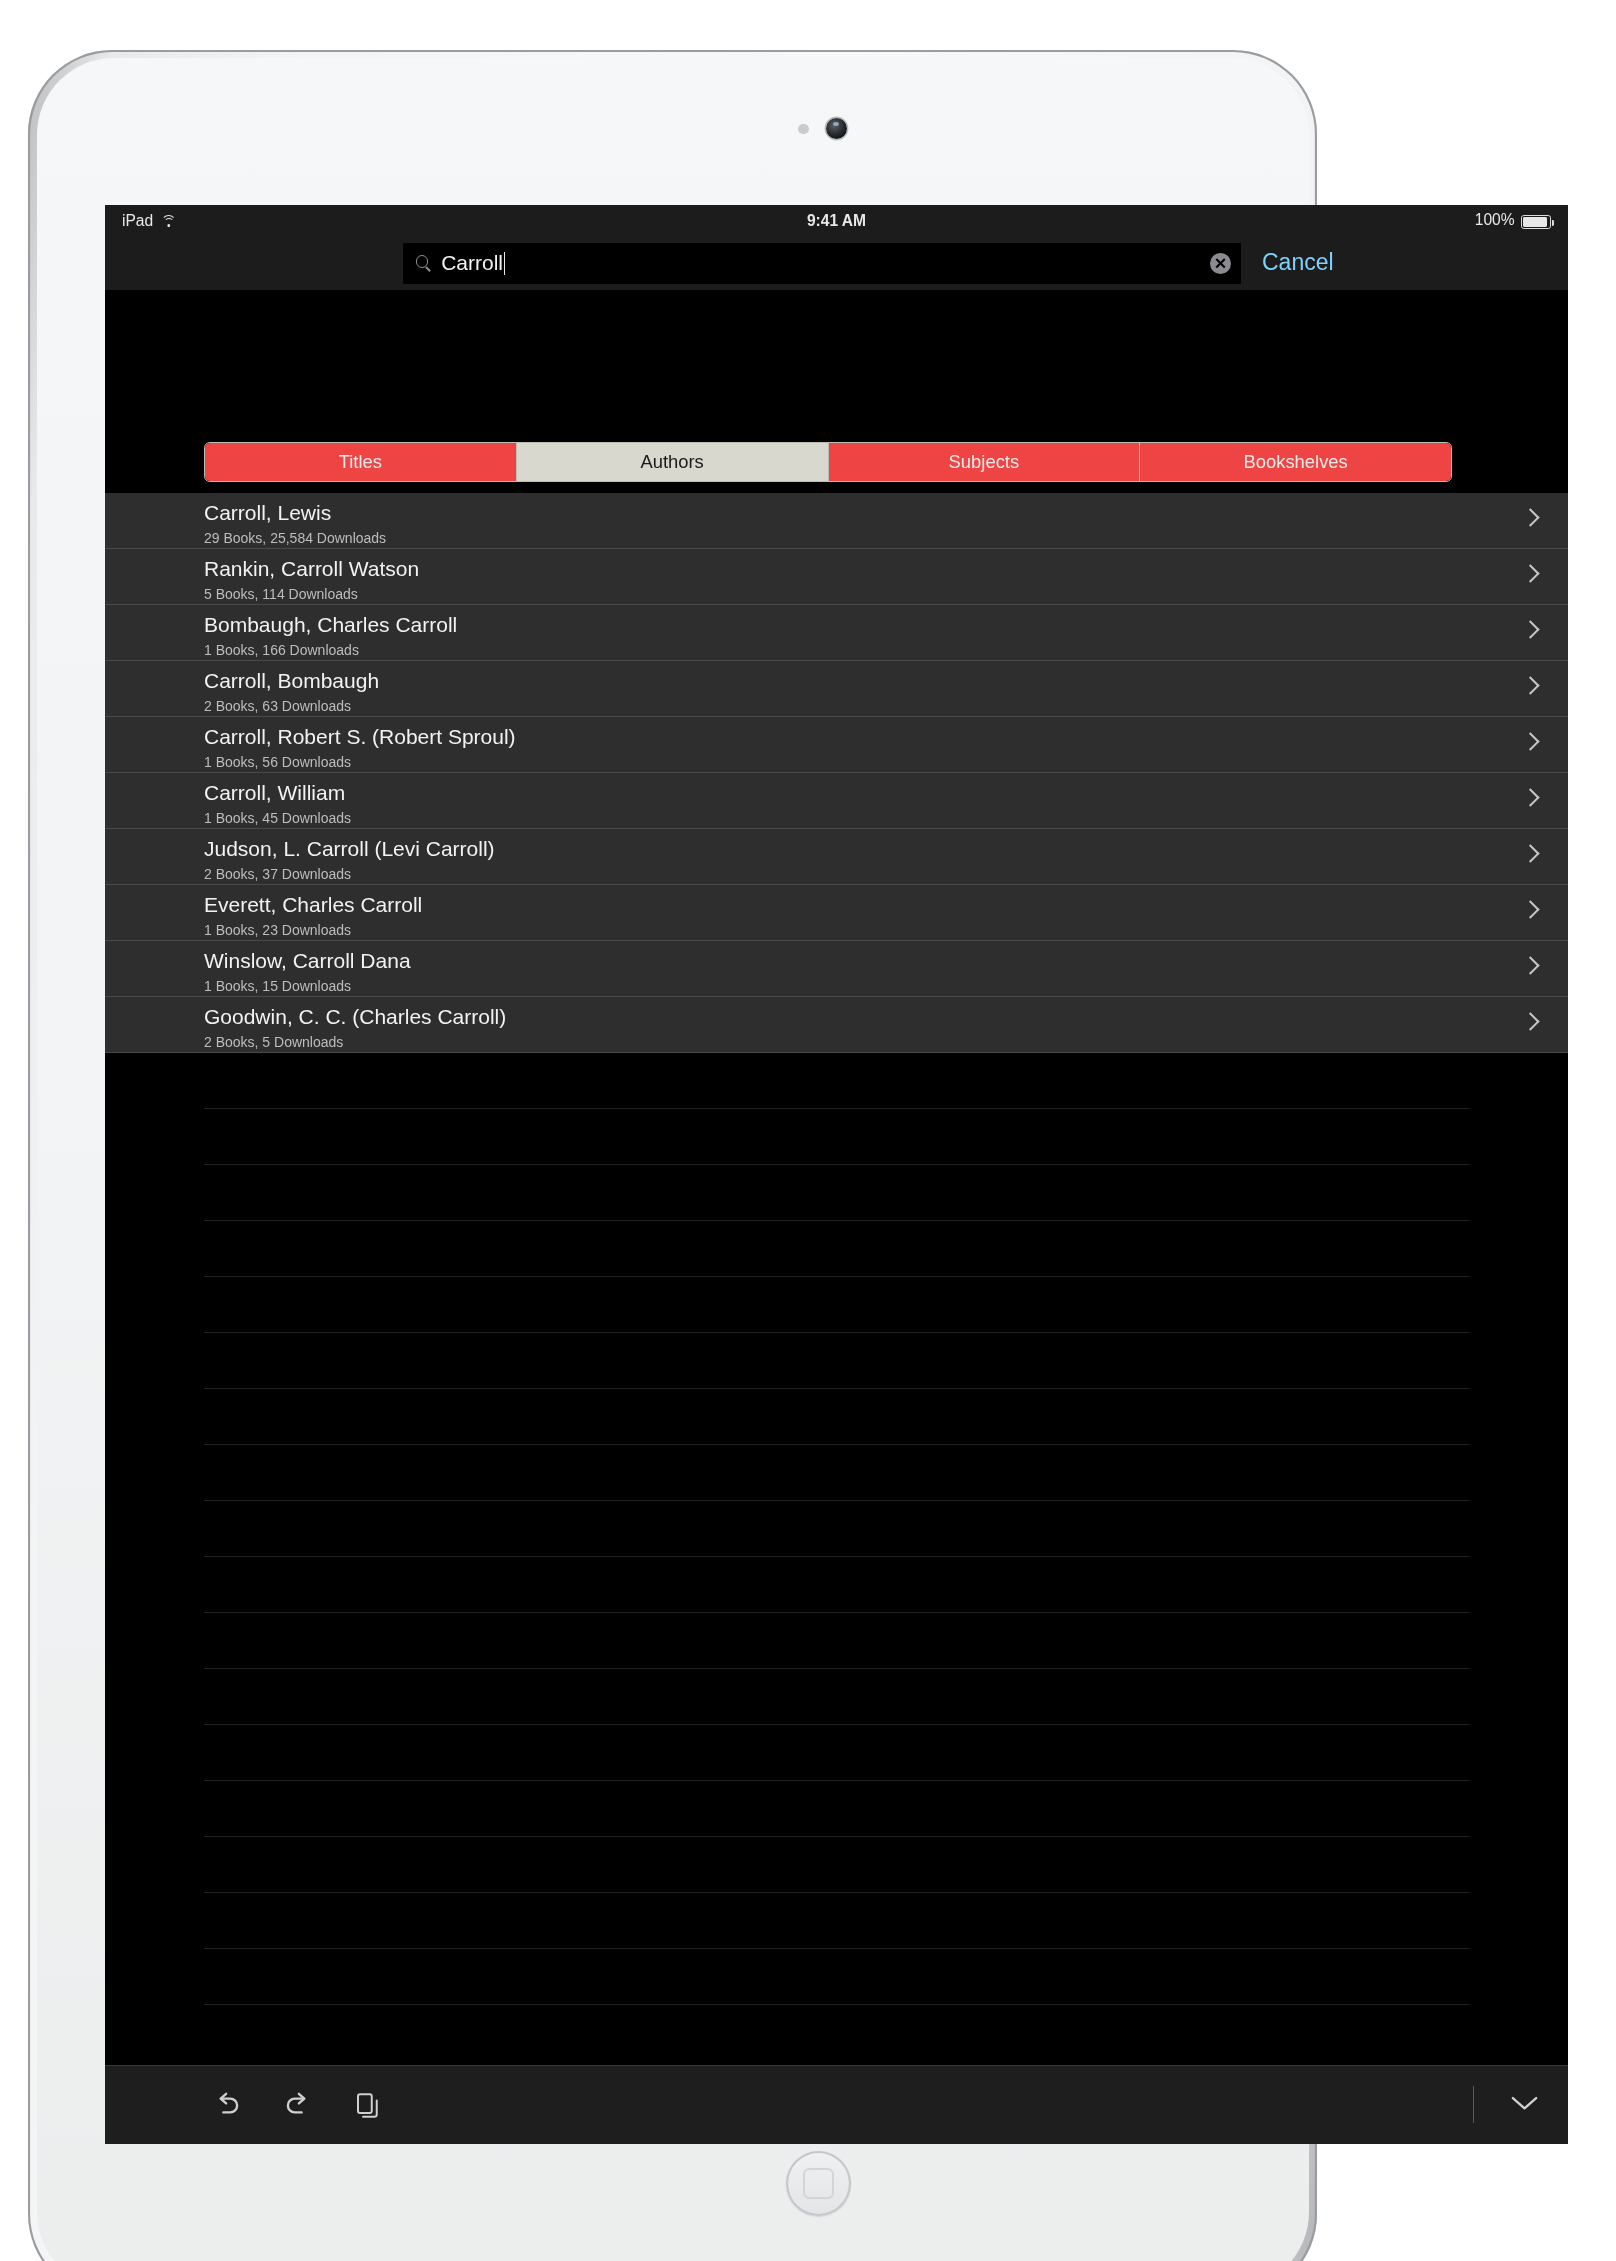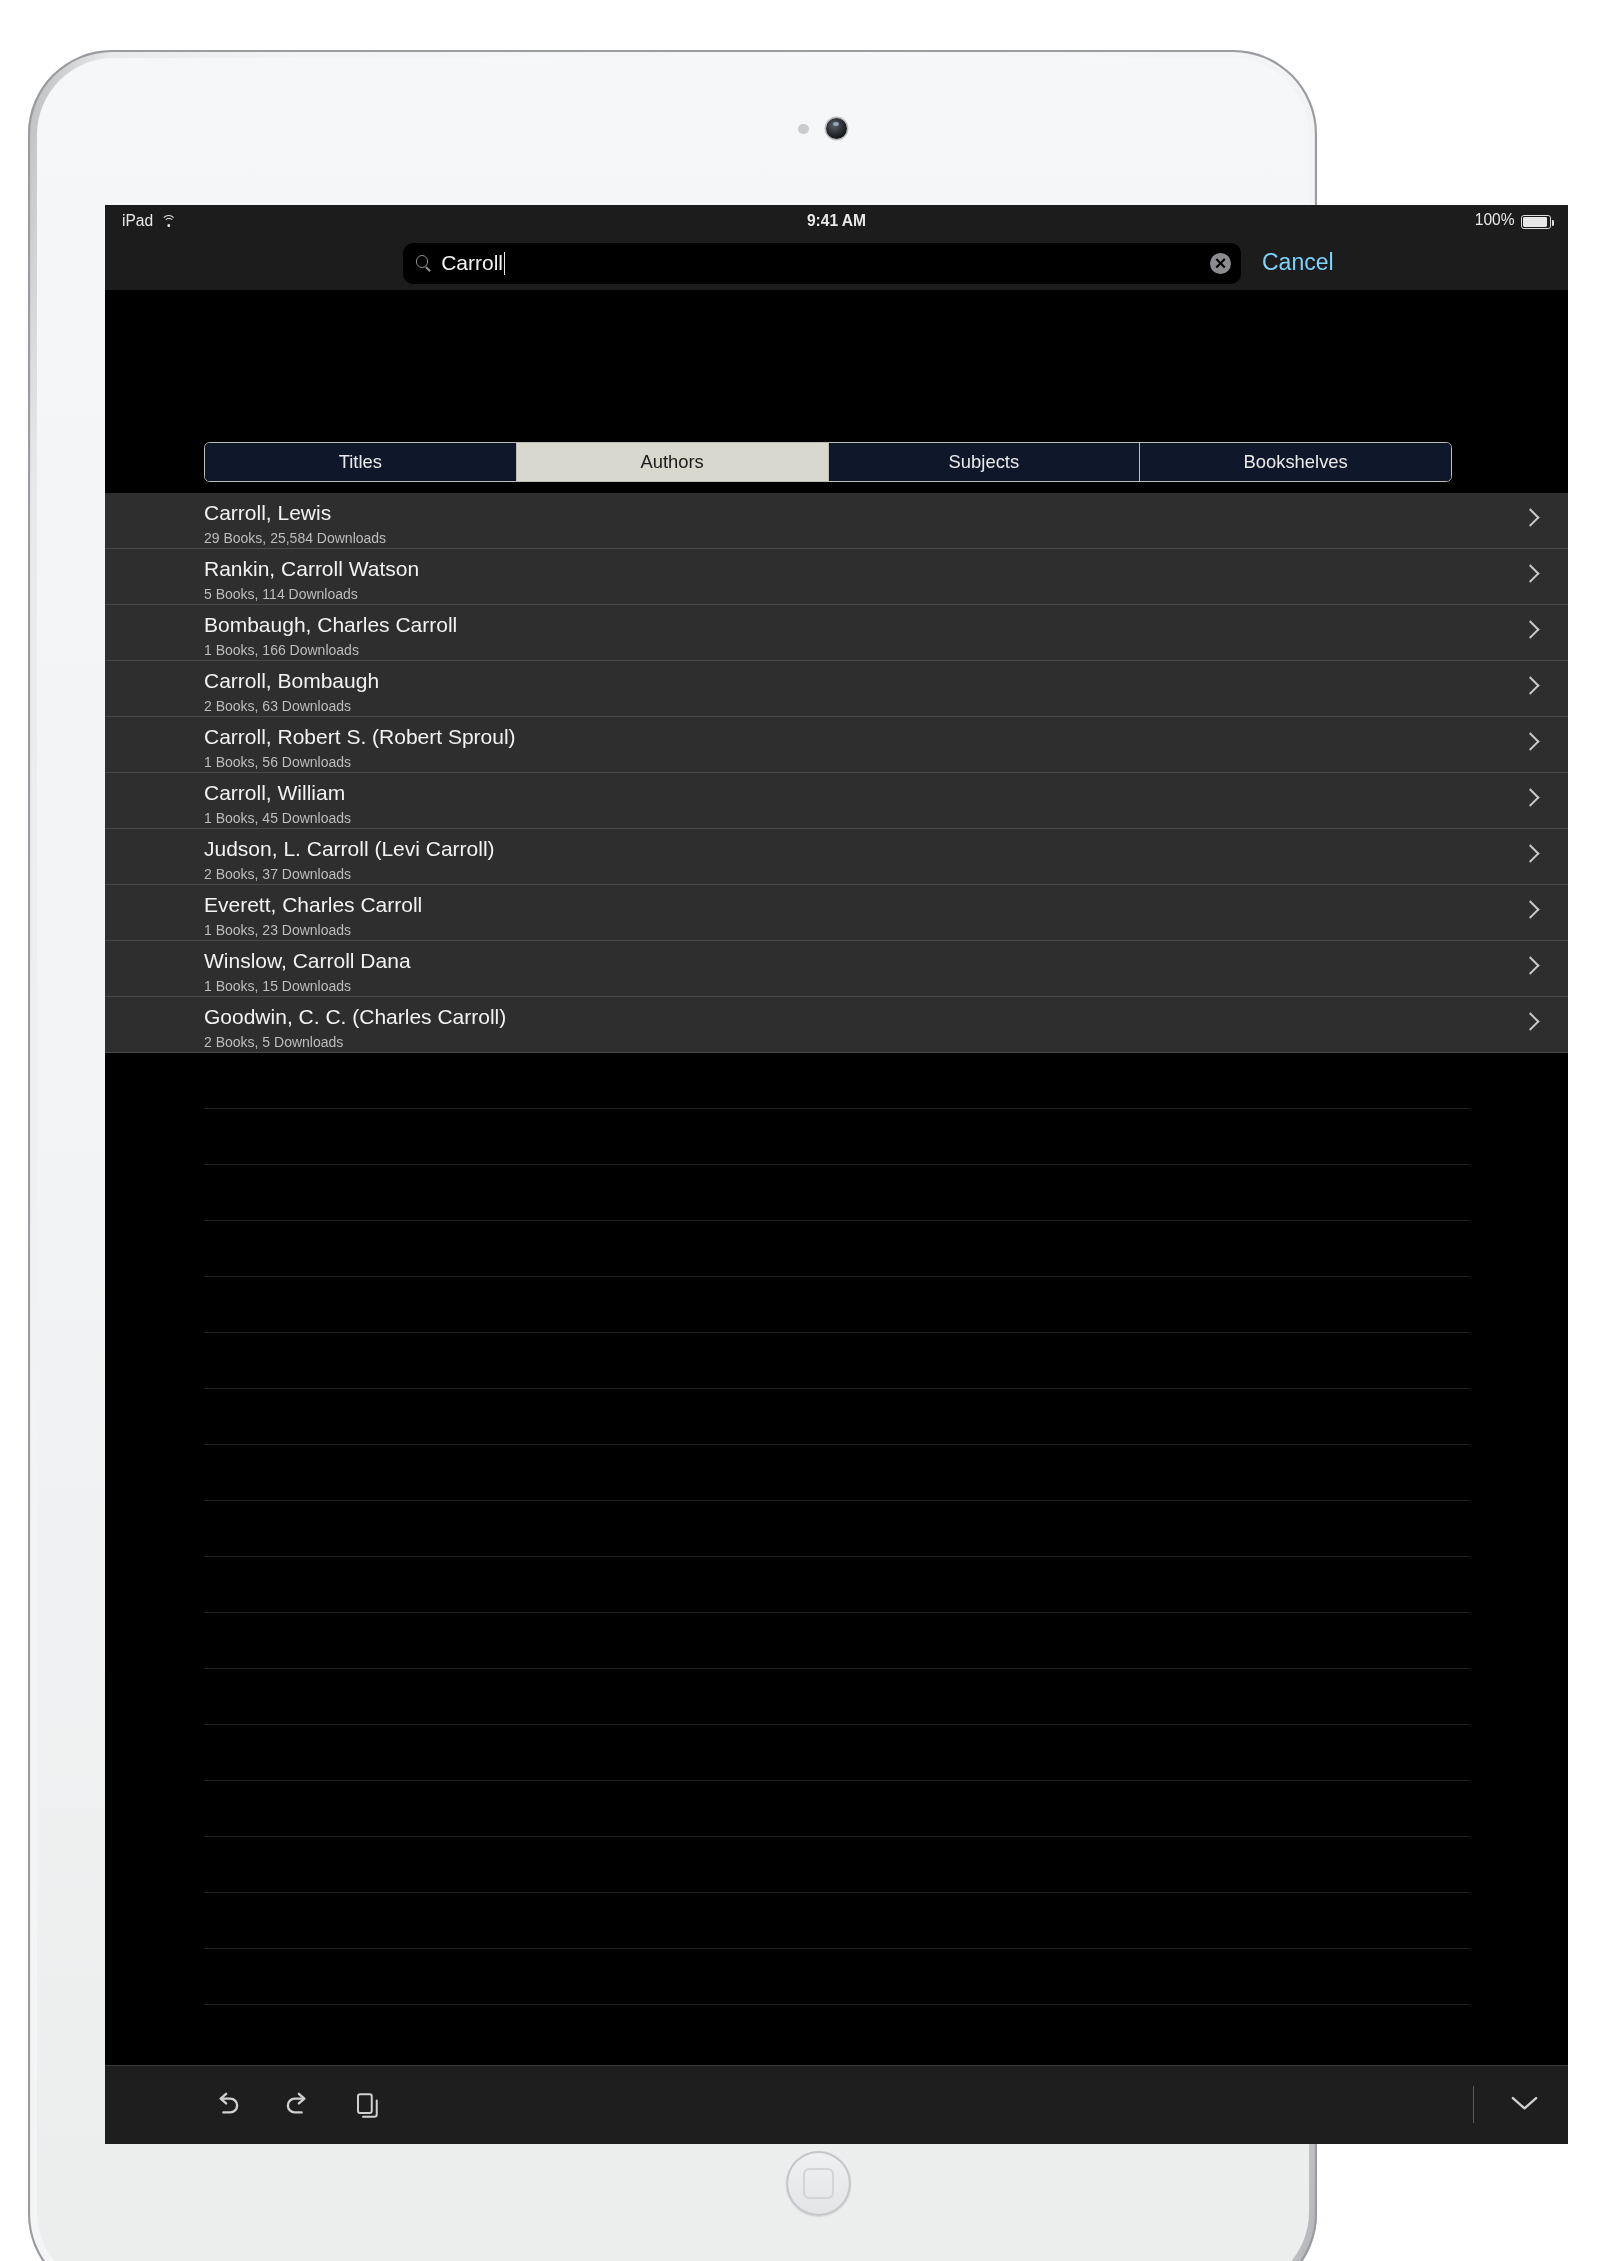--- a/index.html
+++ b/index.html
@@ -89,21 +89,21 @@
   
   #search-row {
     position: absolute; left: 0; top: 31px; width: 100%; height: 54px;
     background: #1c1c1c;
     display: flex; align-items: center;
   }
   #search-field {
     position: absolute; left: 298px; top: 38px;
     width: 838px; height: 41px;
     background: #000;
-    border-radius: 10px;
+    border-radius: 1px;
     display: flex; align-items: center;
     padding: 0 11.3px;
   }
   #search-icon { width: 18.4px; height: 18.4px; position: relative; margin-right: 8.5px; flex: none; }
   #search-icon::before { content: ""; position: absolute; left: 1.4px; top: 1.4px; width: 10.6px; height: 10.6px; border: 1.8px solid #8e8e93; border-radius: 50%; }
   #search-icon::after { content: ""; position: absolute; left: 11.3px; top: 12px; width: 6.4px; height: 1.8px; background: #8e8e93; transform: rotate(45deg); transform-origin: left center; }
   #search-text { color: #f2f2f2; font-size: 21px; white-space: nowrap; }
   #search-caret { display: inline-block; width: 1.4px; height: 23px; background: #e8e8e8; vertical-align: -4.3px; margin-left: 0.7px; }
   #search-clear {
     position: absolute; right: 10px; top: 10px;
@@ -122,21 +122,21 @@
     width: 1248px; height: 40px;
     display: flex;
     border: 1.4px solid #bdbdb6;
     border-radius: 5.7px;
     overflow: hidden;
   }
   .seg {
     flex: 1 1 0;
     display: flex; align-items: center; justify-content: center;
     color: #eaeaea; font-size: 18.4px;
-    background: #0f172a;
+    background: #ef4444;
     border-right: 1.4px solid #bdbdb6;
   }
   .seg:last-child { border-right: none; }
   .seg.active { background: #d9d8cf; color: #1a1a1a; }
 
   
   #result-list { position: absolute; left: 0; top: 288px; width: 100%; }
   .row {
     position: relative;
     height: 56px;

